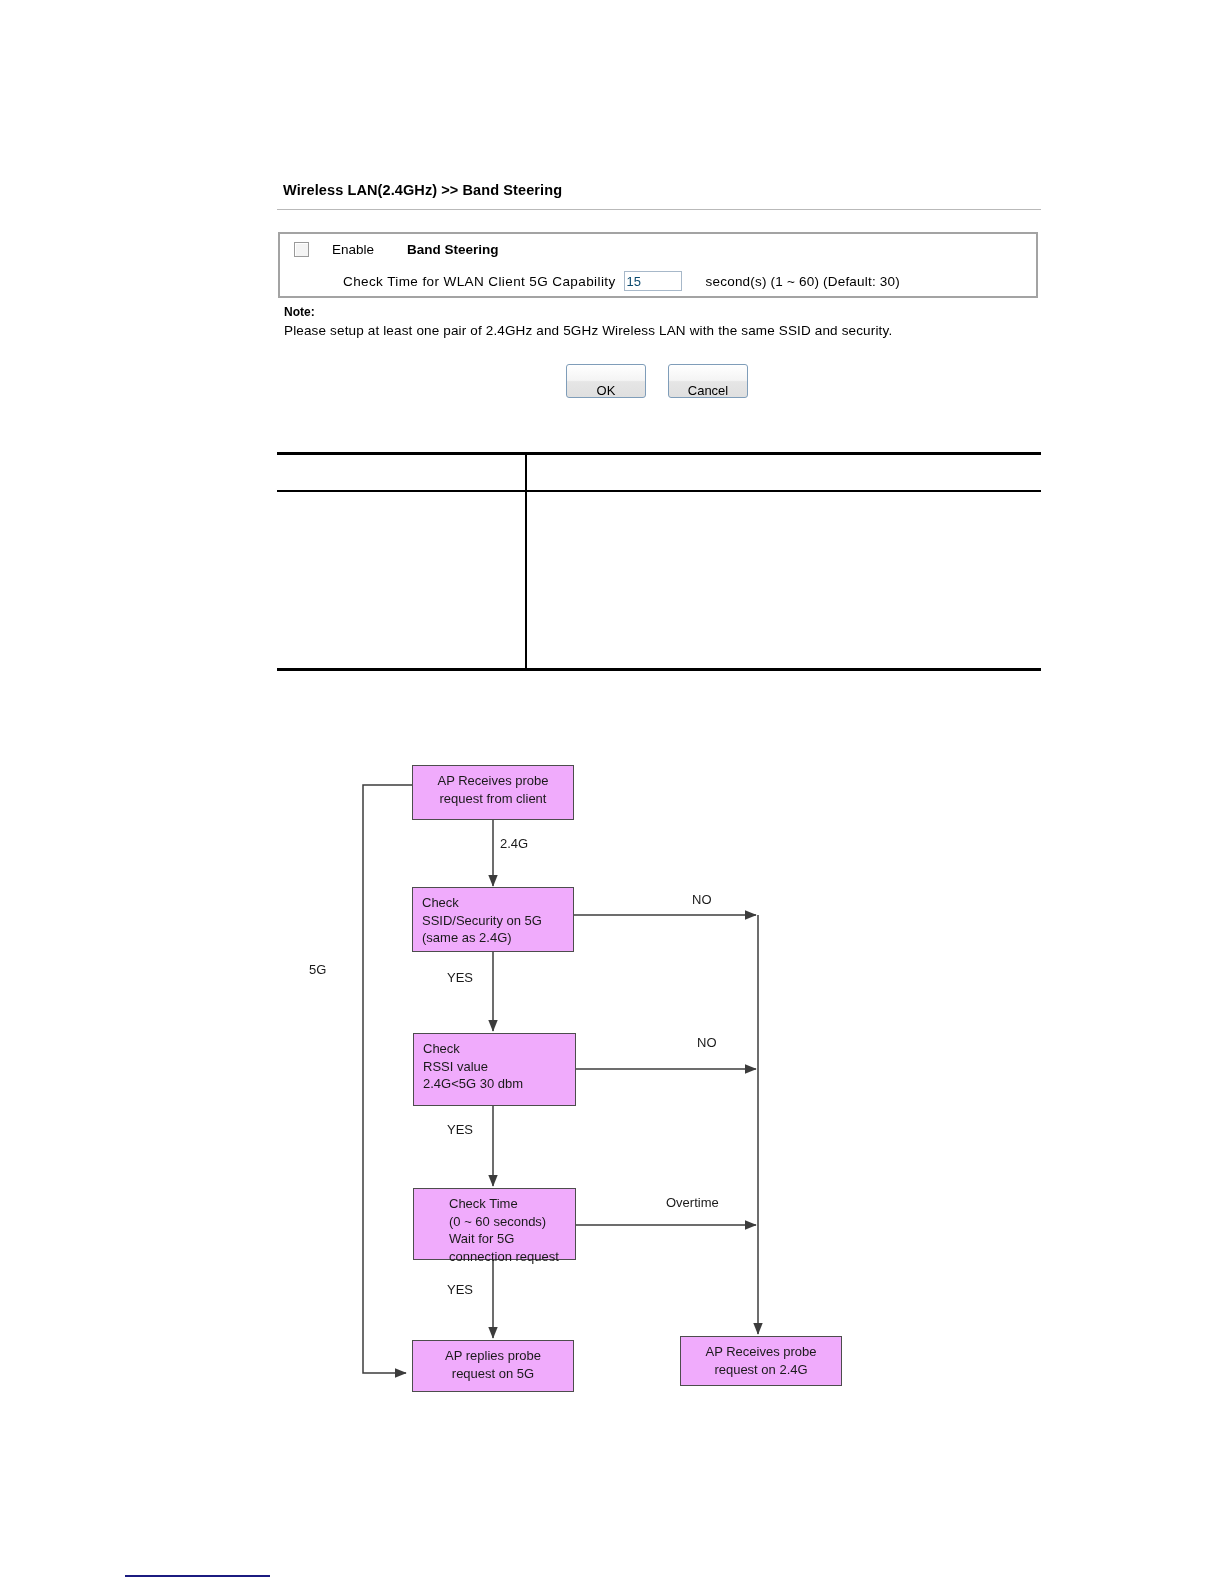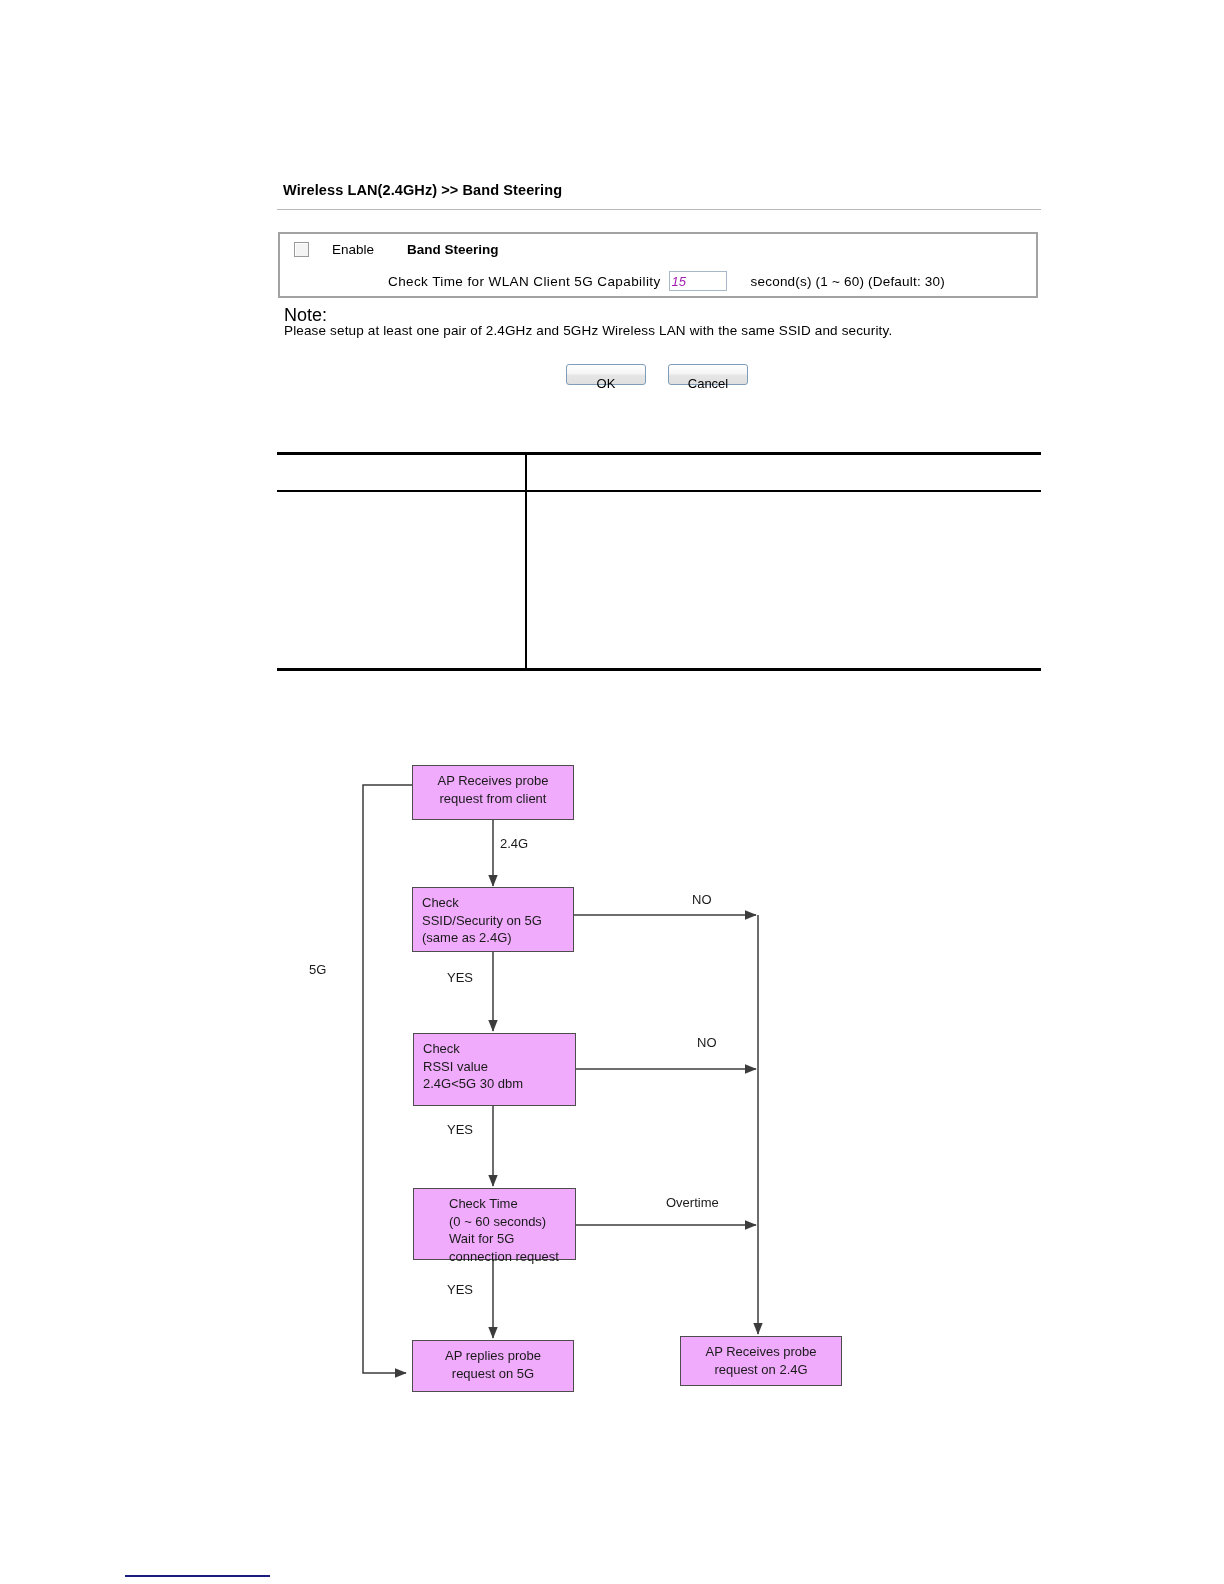--- a/index.html
+++ b/index.html
@@ -77,43 +77,42 @@
   }
   .check-time-row {
     position: absolute;
     left: 63px;
     top: 37px;
     display: flex;
     align-items: center;
     font-size: 13.5px;
     white-space: nowrap;
   }
-  .check-time-label { letter-spacing: 0.4px; margin-left: 45px; }
+  .check-time-label { letter-spacing: 0.4px; }
   .time-input {
     width: 58px;
     height: 20px;
     border: 1px solid #a7b8c9;
     box-sizing: border-box;
     font-family: "Liberation Sans", sans-serif;
     font-size: 13px;
     padding: 0 2px;
     margin: 0 8px 0 8px;
     background: #ffffff;
-    color: #a21caf;
+    color: #0c4a6e;
     line-height: 18px;
-    font-style: italic;
   }
   .time-suffix { letter-spacing: 0.2px; margin-left: 16px; }
 
   .note-label {
     position: absolute;
     left: 284px;
     top: 305px;
-    font-size: 18px;
-    font-weight: normal;
+    font-size: 12px;
+    font-weight: bold;
   }
   .note-text {
     position: absolute;
     left: 284px;
     top: 323px;
     font-size: 13.5px;
     letter-spacing: 0.15px;
     white-space: nowrap;
   }
 
@@ -130,21 +129,21 @@
     border: 1px solid #7f9db9;
     border-radius: 3px;
     background: linear-gradient(to bottom, #ffffff 0%, #f4f4f4 48%, #e6e6e6 52%, #dfdfdf 100%);
     font-family: "Liberation Sans", sans-serif;
     font-size: 13px;
     color: #000;
     line-height: 19px;
     text-align: center;
     box-sizing: border-box;
     cursor: pointer;
-    padding: 9px;
+    padding: 16px;
   }
 
   
   .desc-table {
     position: absolute;
     left: 277px;
     top: 452px;
     width: 764px;
     height: 219px;
   }

